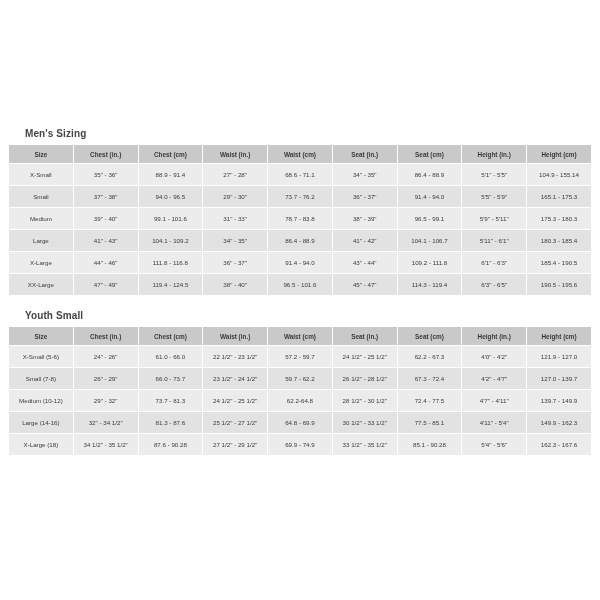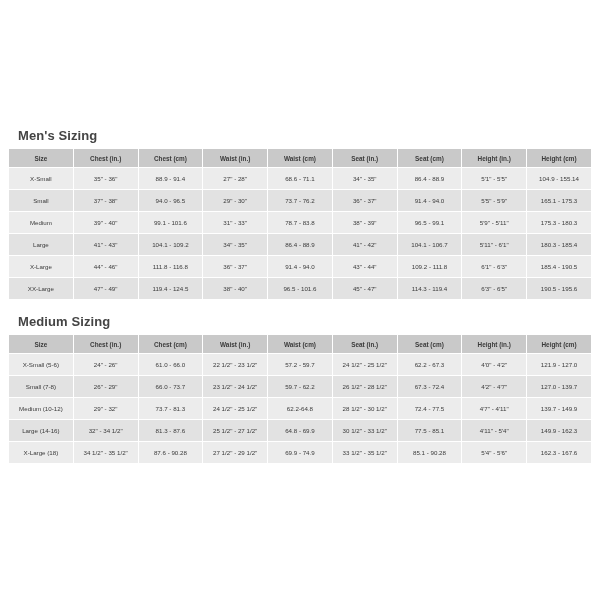--- a/index.html
+++ b/index.html
@@ -16,24 +16,24 @@
   }
   .page {
     position: relative;
     width: 600px;
     height: 600px;
     box-sizing: border-box;
     padding: 0 8px;
   }
   .spacer-top { height: 128px; }
   .section-title {
-    font-size: 13px;
+    font-size: 10px;
     font-weight: bold;
     color: #444444;
-    margin: 0 0 5px 10px;
+    margin: 0 0 5px 17px;
     letter-spacing: 0.1px;
   }
   table.size-table {
     border-collapse: collapse;
     width: 584px;
     table-layout: fixed;
     font-size: 6.2px;
     color: #3a3a3a;
   }
   table.size-table th,
@@ -151,21 +151,21 @@
         <td>45" - 47"</td>
         <td>114.3 - 119.4</td>
         <td>6'3" - 6'5"</td>
         <td>190.5 - 195.6</td>
       </tr>
     </tbody>
   </table>
 
   <div class="gap-between"></div>
 
-  <h2 class="section-title">Medium Sizing</h2>
+  <h2 class="section-title">Youth Small</h2>
   <table class="size-table">
     <thead>
       <tr>
         <th>Size</th>
         <th>Chest (in.)</th>
         <th>Chest (cm)</th>
         <th>Waist (in.)</th>
         <th>Waist (cm)</th>
         <th>Seat (in.)</th>
         <th>Seat (cm)</th>

